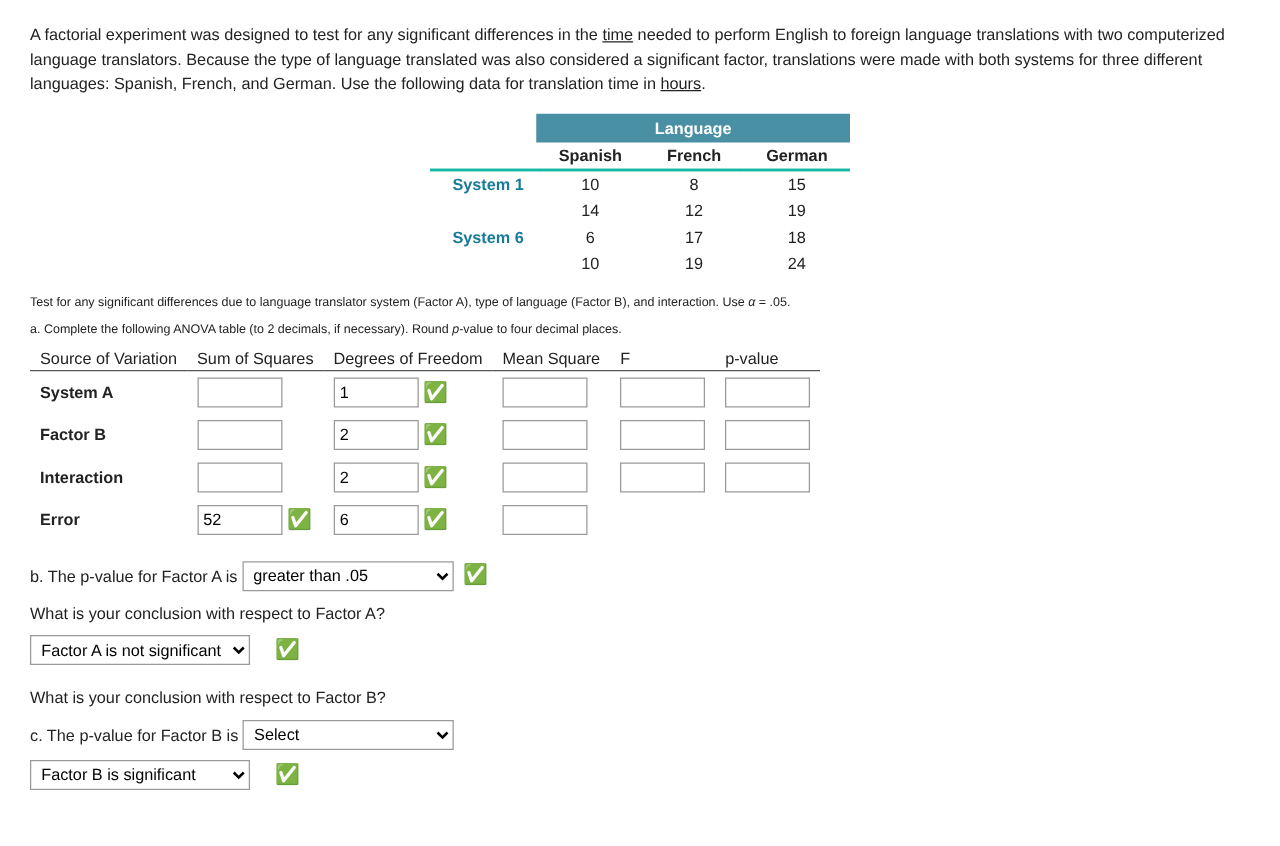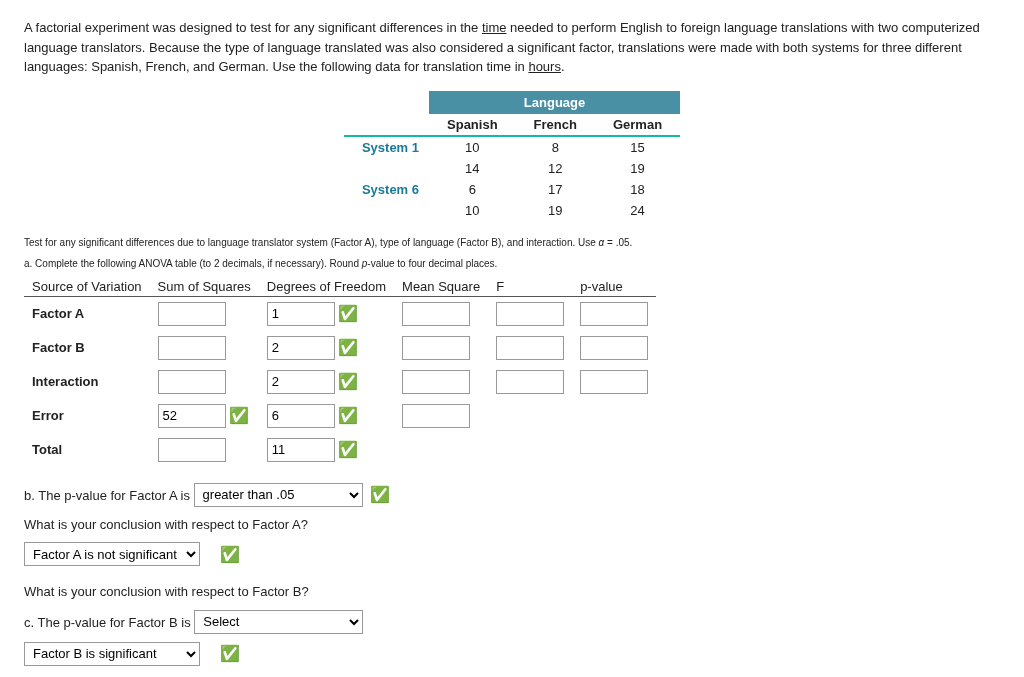--- a/index.html
+++ b/index.html
@@ -188,21 +188,21 @@
         <th>Source of Variation</th>
         <th>Sum of Squares</th>
         <th>Degrees of Freedom</th>
         <th>Mean Square</th>
         <th>F</th>
         <th>p-value</th>
       </tr>
     </thead>
     <tbody id="anova-table-body">
     <tr class="top-line">
-    <td style="font-weight:bold;">Factor A</td>
+    <td style="font-weight:bold;">System A</td>
     <td><input type="text" value="" style=""></td>
     <td><input type="text" value="1" style=""><span class="check-icon">✅</span></td>
     <td><input type="text" value="" style=""></td>
     <td><input type="text" value="" style=""></td>
     <td><input type="text" value="" style=""></td>
   </tr>
         <tr>
     <td style="font-weight:bold;">Factor B</td>
     <td><input type="text" value="" style=""></td>
     <td><input type="text" value="2" style=""><span class="check-icon">✅</span></td>
@@ -216,28 +216,20 @@
     <td><input type="text" value="2" style=""><span class="check-icon">✅</span></td>
     <td><input type="text" value="" style=""></td>
     <td><input type="text" value="" style=""></td>
     <td><input type="text" value="" style=""></td>
   </tr>
         <tr>
     <td style="font-weight:bold;">Error</td>
     <td><input type="text" value="52" style=""><span class="check-icon">✅</span></td>
     <td><input type="text" value="6" style=""><span class="check-icon">✅</span></td>
     <td><input type="text" value="" style=""></td>
-    <td></td>
-    <td></td>
-  </tr>
-        <tr>
-    <td style="font-weight:bold;">Total</td>
-    <td><input type="text" value="" style=""></td>
-    <td><input type="text" value="11" style=""><span class="check-icon">✅</span></td>
-    <td></td>
     <td></td>
     <td></td>
   </tr>
       </tbody>
   </table>
 </div>
 
 <div class="part-section">
   <p>
     <span>b. The p-value for Factor A is</span>

